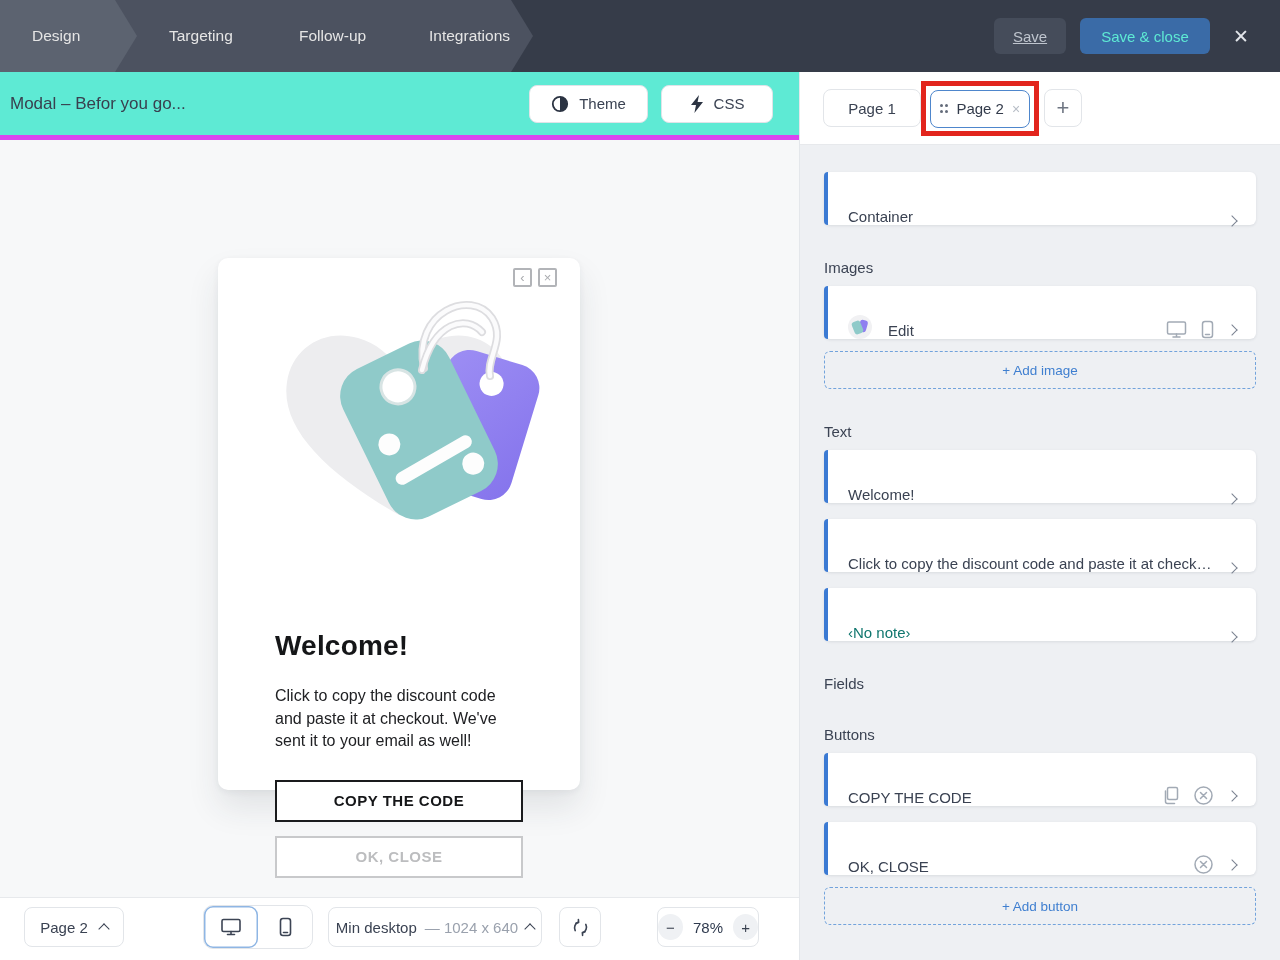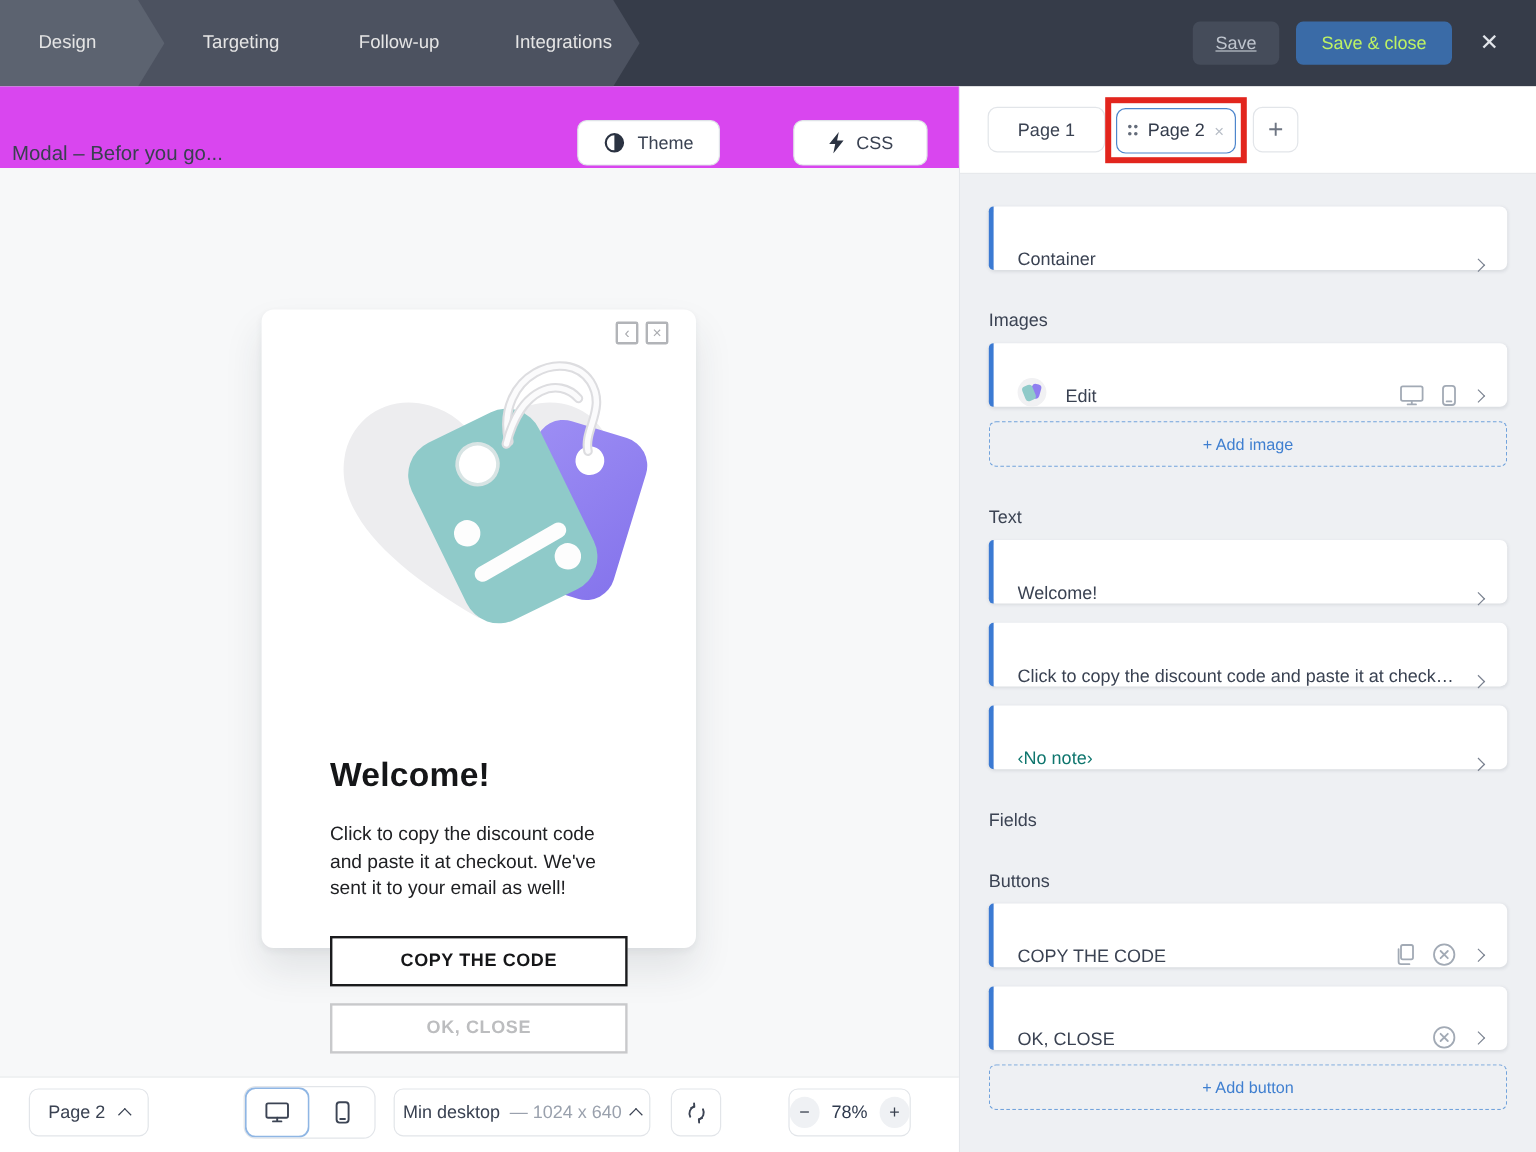--- a/index.html
+++ b/index.html
@@ -13,35 +13,35 @@
   .tab{ height:72px; display:flex; align-items:center; color:#e5e5e5; font-size:15.5px;
         clip-path:polygon(0 0, calc(100% - 22px) 0, 100% 50%, calc(100% - 22px) 100%, 0 100%);
         filter:drop-shadow(2px 0 0 rgba(160,167,180,.45)); position:relative; cursor:pointer; }
   .tab.t1{ width:137px; padding-left:32px; z-index:5; background:#5c6370; }
   .tab.t2{ width:152px; margin-left:-22px; padding-left:54px; z-index:4; background:#4c5260; }
   .tab.t3{ width:152px; margin-left:-22px; padding-left:54px; z-index:3; background:#4c5260; }
   .tab.t4{ width:158px; margin-left:-22px; padding-left:54px; z-index:2; background:#4c5260; }
   .topbar-right{ margin-left:auto; display:flex; align-items:center; gap:14px; padding-right:22px; }
   .btn-save{ width:72px; height:36px; border-radius:6px; background:#454c5a; color:#bfc5ce;
              font-size:15px; display:flex; align-items:center; justify-content:center; cursor:pointer;text-decoration:underline; }
-  .btn-saveclose{ width:130px; height:36px; border-radius:6px; background:#3a6ba7; color:#bef264;
+  .btn-saveclose{ width:130px; height:36px; border-radius:6px; background:#3a6ba7; color:#5eead4;
              font-size:15px; display:flex; align-items:center; justify-content:center; cursor:pointer; }
   .btn-x{ width:34px; height:36px; color:#e3e6eb; font-size:19px; display:flex; align-items:center;
           justify-content:center; cursor:pointer; }
 
   
   .left-pane{ position:absolute; left:0; top:72px; width:800px; height:888px;
               border-right:1px solid #e4e7eb; background:#f7f8f9; }
-  .toolbar{ height:68px; background:#d946ef; border-bottom:2px solid #d946ef;
-            display:flex; align-items:flex-end; padding:0 26px 0 10px; }
+  .toolbar{ height:68px; background:#5eead4; border-bottom:5px solid #d946ef;
+            display:flex; align-items:center; padding:0 26px 0 10px; }
   .doc-title{ font-size:17px; color:#39404f; }
   .toolbar-btns{ margin-left:auto; display:flex; gap:13px; }
   .tbtn{ height:38px; border:1px solid #dfe3e8; border-radius:8px; background:#fff;
          display:flex; align-items:center; justify-content:center; gap:10px;
-         font-size:15px; color:#3a4252; cursor:pointer;margin-left:48px; }
+         font-size:15px; color:#3a4252; cursor:pointer; }
   .tbtn.theme{ width:119px; } .tbtn.css{ width:112px; }
 
   .canvas{ position:relative; height:757px; background:#f7f8f9; }
   .modal{ position:absolute; left:218px; top:118px; width:362px; height:532px; background:#fff;
           border-radius:10px; box-shadow:0 18px 32px rgba(40,45,60,.10), 0 2px 6px rgba(40,45,60,.06); }
   .edit-ic{ position:absolute; top:10px; width:19px; height:19px; border:2px solid #b2b4b8;
             border-radius:2px; color:#a9abaf; display:flex; align-items:center; justify-content:center;
             font-size:13px; line-height:1; cursor:pointer; background:#fff; }
   .edit-back{ right:48px; } .edit-close{ right:23px; }
   .illus{ position:absolute; left:16px; top:12px; }

